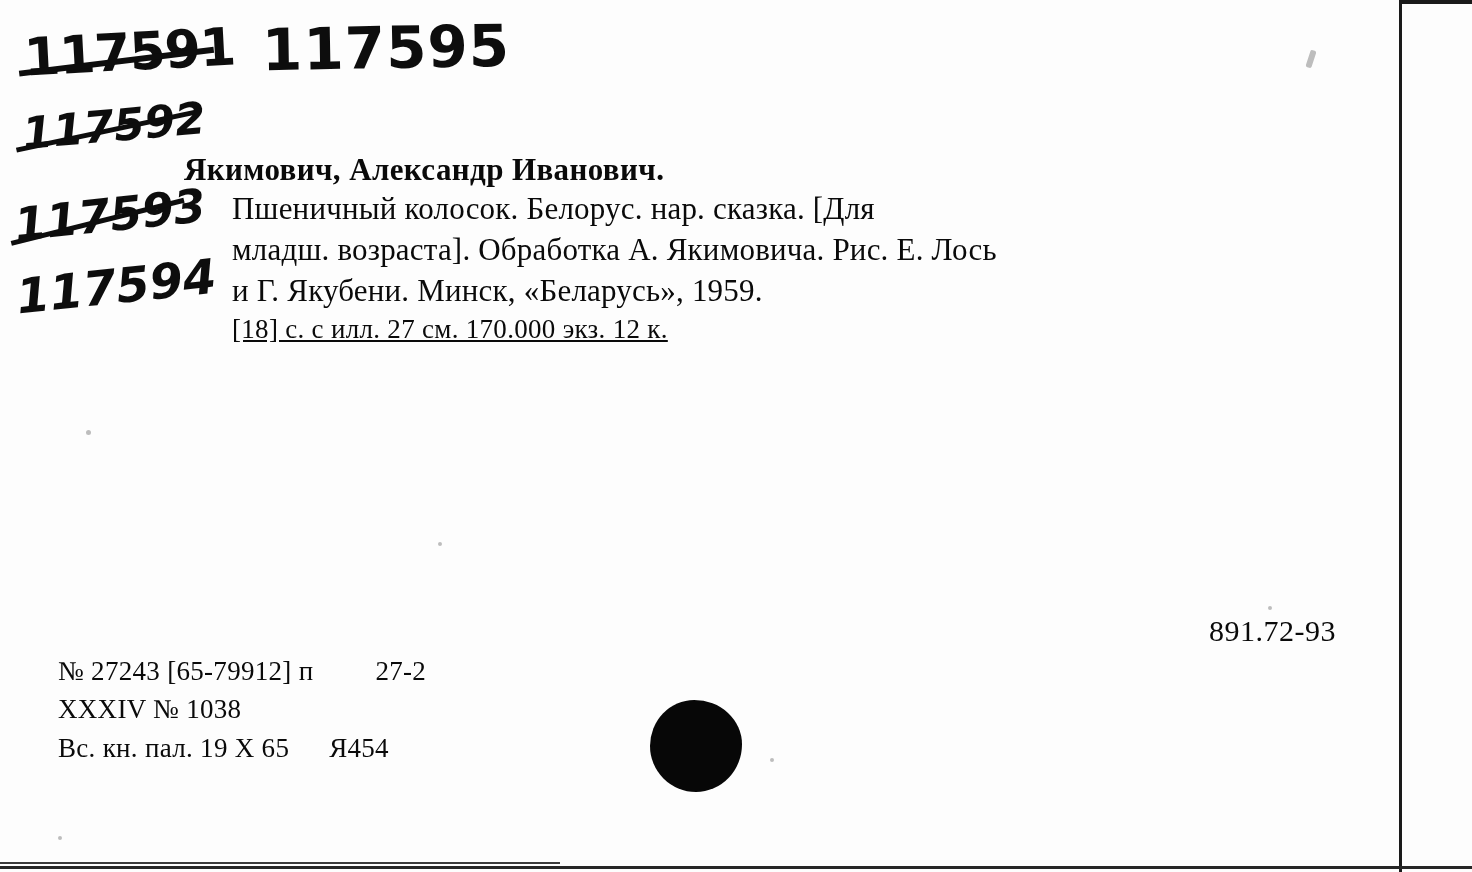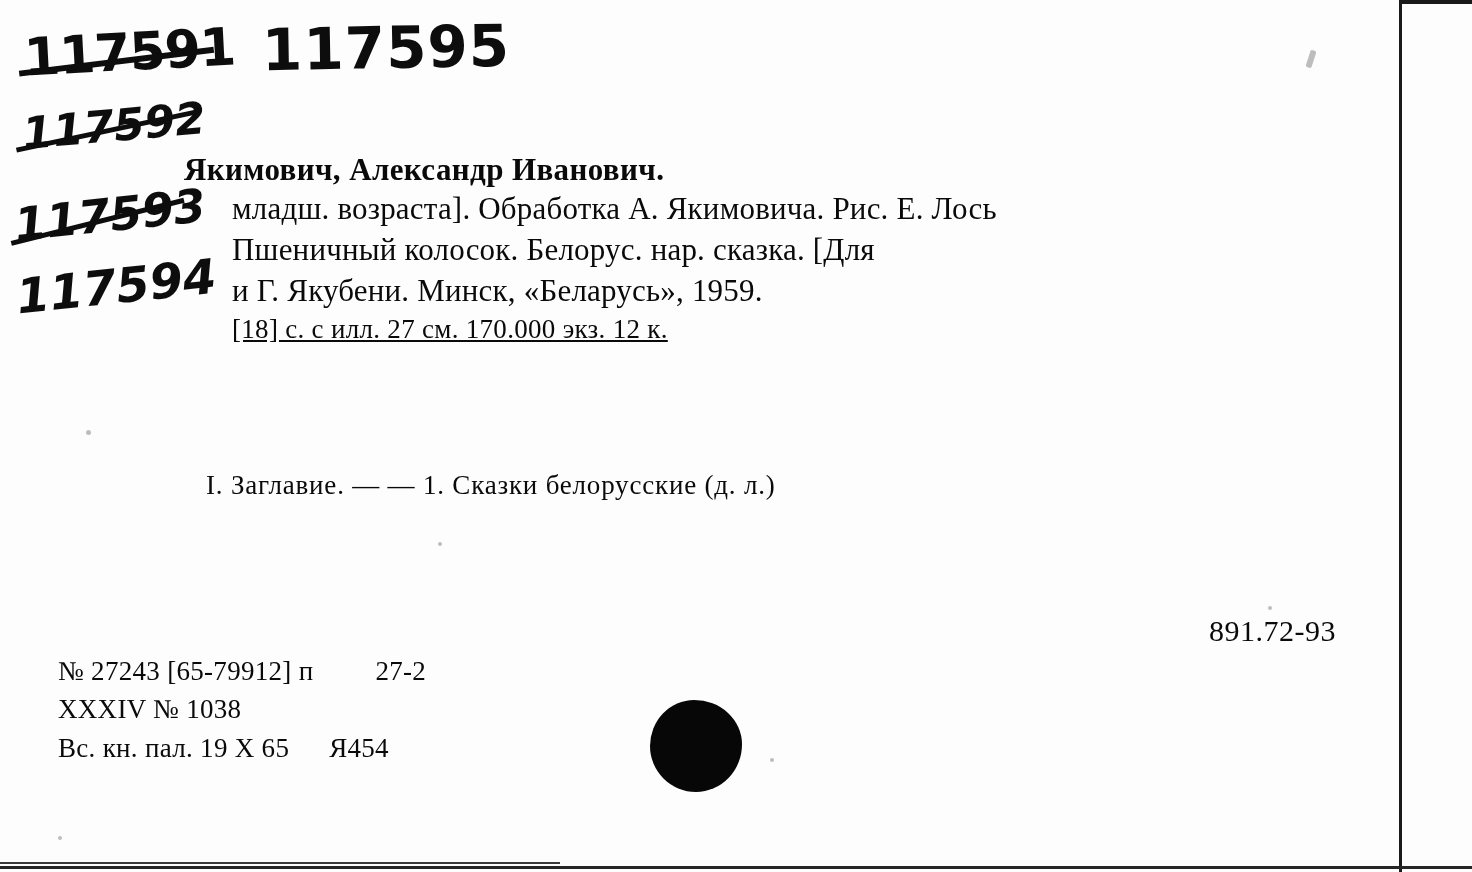--- a/index.html
+++ b/index.html
@@ -251,27 +251,26 @@
 
   <div class="hand" id="hand-struck-3">
     <span>117593</span>
     <span class="strike"></span>
   </div>
 
   <div class="hand" id="hand-4">117594</div>
 
   <div class="entry">
     <div class="author">Якимович, Александр Иванович.</div>
+    <div class="body-line indent">Пшеничный     колосок.    Белорус. нар. сказка.  [Для</div>
     <div class="body-line indent">младш. возраста]. Обработка А. Якимовича. Рис. Е. Лось</div>
-    <div class="body-line indent">Пшеничный     колосок.    Белорус. нар. сказка.  [Для</div>
     <div class="body-line indent">и Г. Якубени.     Минск, «Беларусь», 1959.</div>
     <div class="phys">[18] с. с илл.     27 см.      170.000 экз. 12 к.</div>
   </div>
 
-  <div class="tracing">I. Заглавие. — — 1. Сказки белорусские (д. л.)</div>
 
   <div class="udc">891.72-93</div>
 
   <div class="footer">
     <span class="row">
       <span>№ 27243 [65-79912] п</span><span class="gap"></span><span>27-2</span>
     </span>
     <span class="row">XXXIV № 1038</span>
     <span class="row">
       <span>Вс. кн. пал. 19 X 65</span><span class="gap-sm"></span><span>Я454</span>

